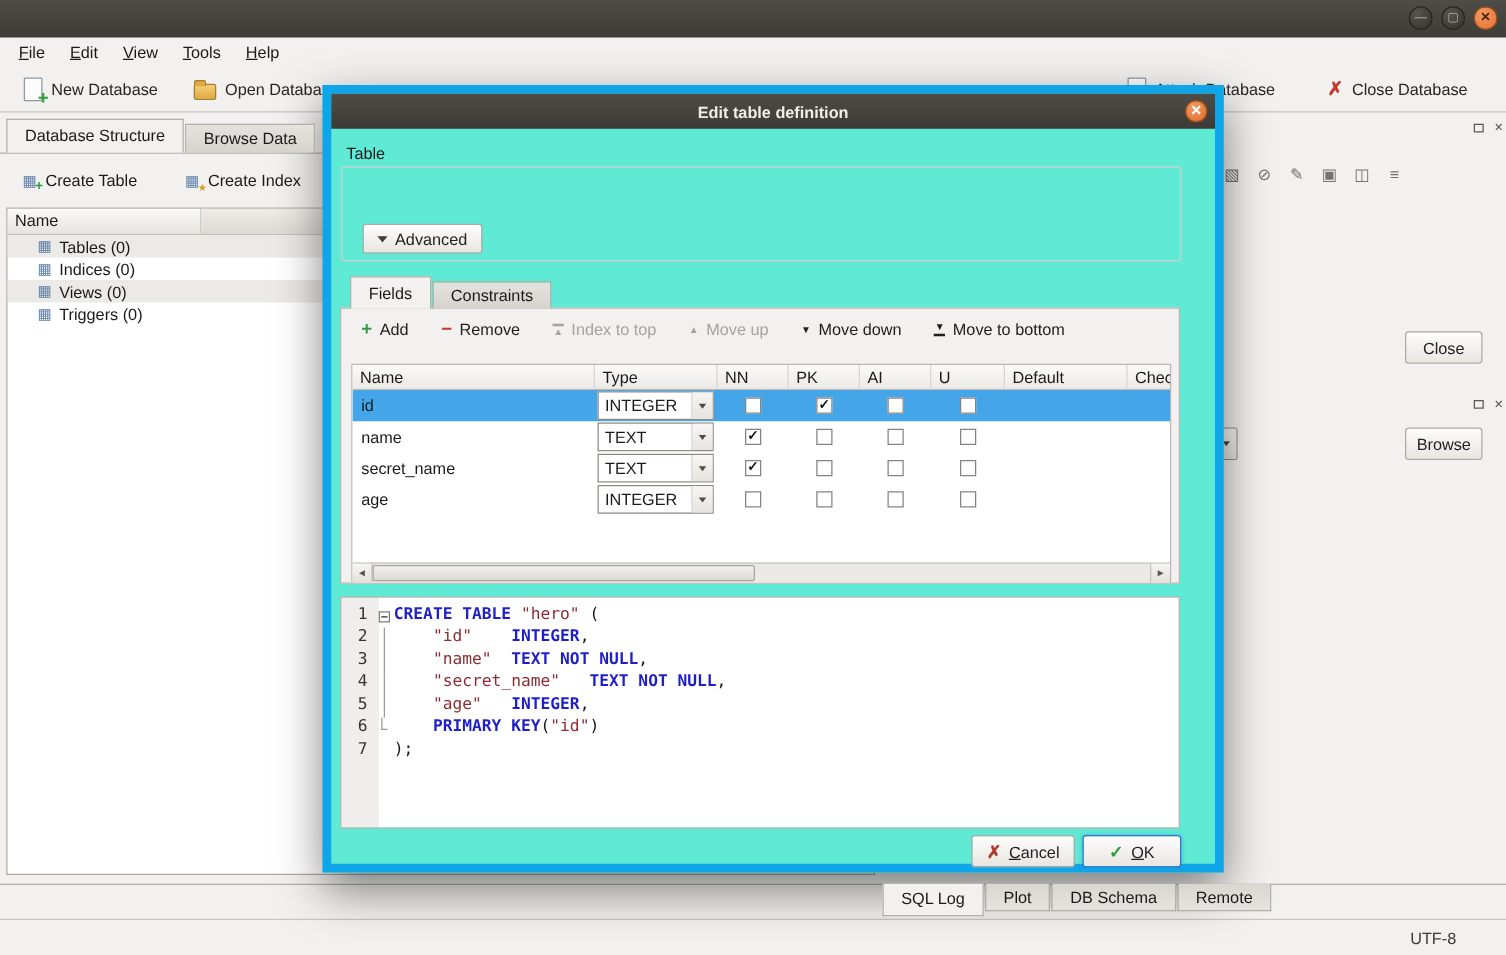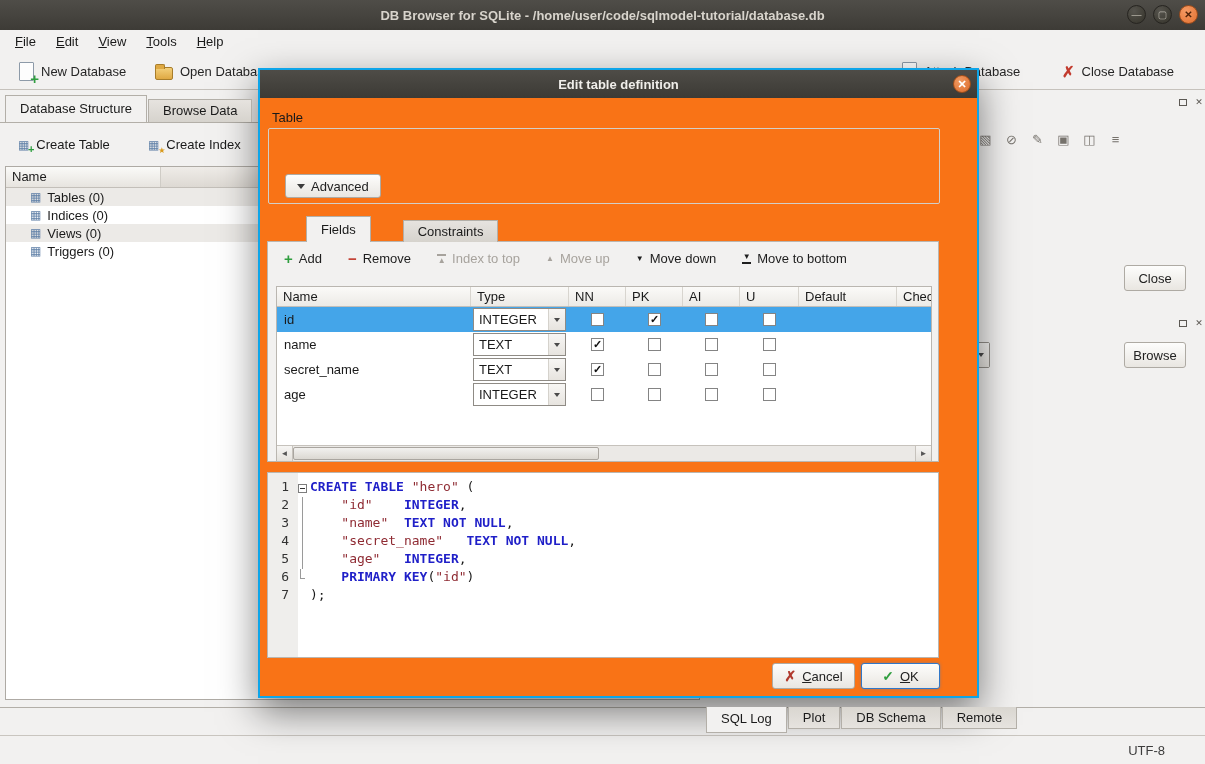--- a/index.html
+++ b/index.html
@@ -74,36 +74,36 @@
   
   .bottom-line { position:absolute; left:0; top:707px; width:100%; border-top:1px solid #b3afa8; }
   .tabs-bottom { position:absolute; left:706px; top:707px; display:flex; align-items:flex-start; z-index:1; }
   .tab-b { border:1px solid #b3afa8; border-top:none; background:linear-gradient(#d9d6d0,#e6e3df);
            padding:0 14px; height:22px; line-height:21px; margin-right:1px; white-space:nowrap; }
   .tab-b.active { background:#f2f1f0; height:26px; line-height:24px; }
   .statusbar { position:absolute; left:0; top:735px; width:100%; height:29px; border-top:1px solid #c9c5bf; }
   .encoding { position:absolute; right:40px; top:7px; color:#3c3c3c; }
 
   
-  .dialog { position:absolute; left:258px; top:68px; width:721px; height:630px; background:#f97316;
-            border:2px solid #0ea5e9; box-shadow:0 14px 36px rgba(0,0,0,.5); }
+  .dialog { position:absolute; left:258px; top:68px; width:721px; height:630px; background:#5eead4;
+            border:7px solid #0ea5e9; box-shadow:0 14px 36px rgba(0,0,0,.5); }
   .dlg-titlebar { height:28px; background:linear-gradient(#4e4c47,#3c3a35); display:flex; align-items:center; justify-content:center; position:relative; }
   .dlg-title { color:#f0eeea; font-weight:bold; }
   .dlg-close { position:absolute; right:6px; top:5px; width:18px; height:18px; border-radius:50%; text-align:center;
                background:radial-gradient(circle at 35% 30%, #f09a62, #dd6b2b); border:1px solid #a14e19;
                color:#fff; font-size:11px; font-weight:bold; line-height:16px; }
   .dlg-label-table { position:absolute; left:12px; top:40px; }
   .dlg-frame { position:absolute; left:8px; top:58px; width:672px; height:76px; border:1px solid #d2cfc9; border-radius:2px; }
   .dlg-input { position:absolute; left:19px; top:70px; width:648px; height:26px; border:1px solid #94908a; border-radius:2px;
                background:#fff; font-family:"Liberation Sans",sans-serif; font-size:14px; font-weight:bold; padding:0 7px; }
   .adv-btn { position:absolute; left:25px; top:104px; height:24px; padding:0 11px; }
   .tri-sm { width:0; height:0; border-left:4px solid transparent; border-right:4px solid transparent; border-top:5px solid #3c3c3c; }
 
   .dlg-tabs { position:absolute; left:15px; top:146px; height:26px; display:flex; align-items:flex-end; z-index:1; }
-  .dlg-tabs .tab { height:22px; line-height:21px;margin-left:31px; }
+  .dlg-tabs .tab { height:22px; line-height:21px; }
   .dlg-tabs .tab.active { height:26px; line-height:25px; }
 
   .fields-panel { position:absolute; left:7px; top:171px; width:672px; height:221px; border:1px solid #bab6b0; background:#f2f1f0; }
   .fields-toolbar { position:absolute; left:10px; top:6px; display:flex; gap:14px; align-items:center; }
   .ftb { display:flex; align-items:center; gap:6px; padding:3px 6px; color:#1e1e1e; }
   .ftb.disabled { color:#a7a39d; }
   .ic-add { color:#2f9e3f; font-weight:bold; font-size:15px; line-height:1; }
   .ic-remove { color:#c23b2e; font-weight:bold; font-size:15px; line-height:1; }
   .mv { display:inline-flex; flex-direction:column; align-items:center; line-height:1; }
   .mvbar { width:9px; height:2px; background:currentColor; margin:1px 0; }
@@ -148,21 +148,20 @@
   .ok-btn { left:601px; top:593px; width:79px; border:1px solid #3077c8; box-shadow:0 0 3px rgba(60,130,210,.55); }
   .x-cancel { color:#b03a2e; font-weight:bold; font-size:14px; line-height:1; }
   .check-green { color:#2f9e3f; font-weight:bold; font-size:14px; line-height:1; }
 </style>
 </head>
 <body>
 
 <div id="app">
 
   <div class="titlebar">
-    <span class="title">DB Browser for SQLite - /home/user/code/sqlmodel-tutorial/database.db</span>
     <div class="win-buttons">
       <div class="win-btn">—</div>
       <div class="win-btn">▢</div>
       <div class="win-btn close">✕</div>
     </div>
   </div>
 
   <div class="menubar">
       <div class="menu-item accel"><span class="ul">F</span>ile</div>
       <div class="menu-item accel"><span class="ul">E</span>dit</div>

